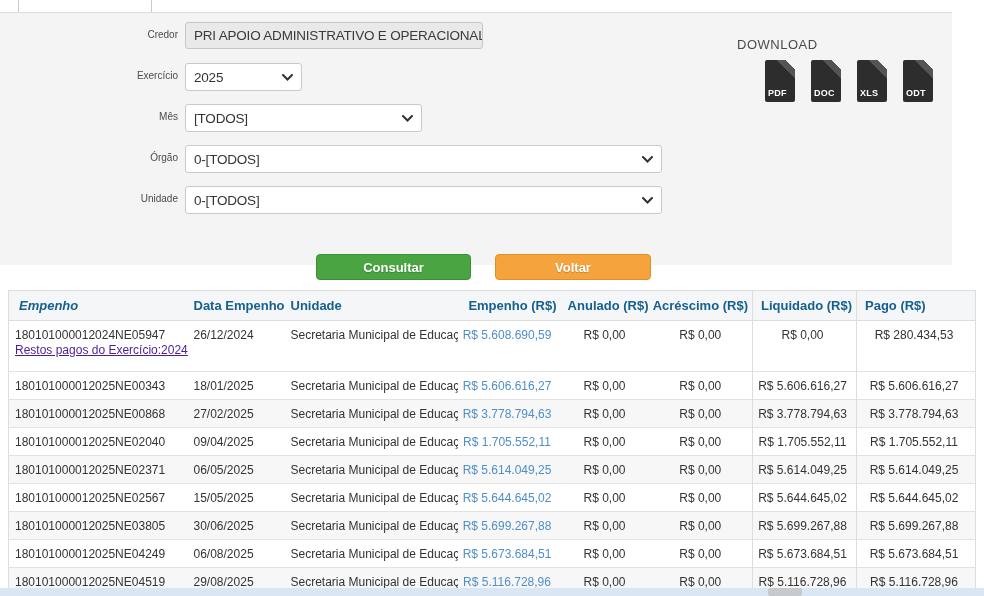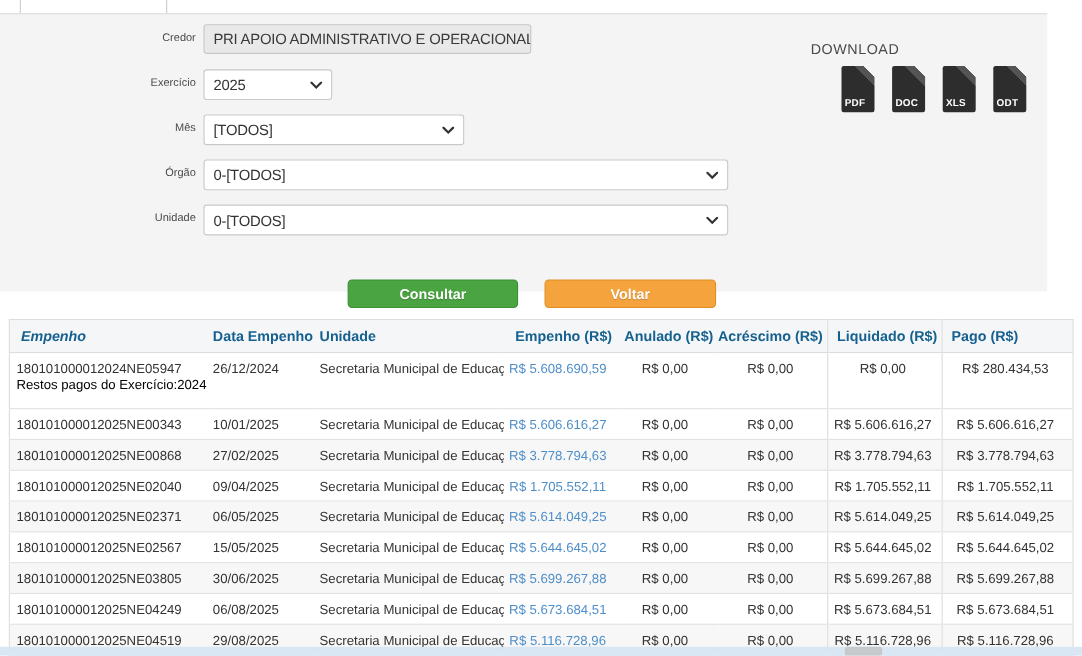--- a/index.html
+++ b/index.html
@@ -56,21 +56,21 @@
   .tbl tbody tr.tall td { height:51px; }
 
   .th-left { text-align:left; padding-left:3px; }
   .th-first { text-align:left; padding-left:10px;font-style:italic; }
   .th-right { text-align:right; padding-right:4px; }
   .td-first { padding-left:6px; }
   .td-left { padding-left:3px; }
   .td-money { text-align:center; padding-right:4px; }
   .col-sep { border-left:1px solid #ddd !important; }
   .money-link { color:#4f8fc9; cursor:pointer; }
-  .emp-note { font-size:12px; color:#000000; margin-top:1px; }
+  .emp-note { font-size:12px; color:#4c1d95; margin-top:1px;text-decoration:underline; }
 
   
   .hscroll { left:0; top:588px; width:984px; height:8px; background:#d8e7f3; }
   .hscroll-thumb { position:absolute; left:768px; top:0; width:34px; height:8px;
     background:#c6cacd; border-radius:2px; }
 </style>
 </head>
 <body>
 
 <div class="abs tab-remnant"></div>
@@ -165,21 +165,21 @@
       <td class="td-left">26/12/2024</td>
       <td class="td-left">Secretaria Municipal de Educação</td>
       <td class="td-money"><span class="money-link">R$ 5.608.690,59</span></td>
       <td class="td-money">R$ 0,00</td>
       <td class="td-money">R$ 0,00</td>
       <td class="td-money col-sep">R$ 0,00</td>
       <td class="td-money col-sep">R$ 280.434,53</td>
     </tr>
     <tr>
       <td class="td-first">180101000012025NE00343</td>
-      <td class="td-left">10/01/2025</td>
+      <td class="td-left">18/01/2025</td>
       <td class="td-left">Secretaria Municipal de Educação</td>
       <td class="td-money"><span class="money-link">R$ 5.606.616,27</span></td>
       <td class="td-money">R$ 0,00</td>
       <td class="td-money">R$ 0,00</td>
       <td class="td-money col-sep">R$ 5.606.616,27</td>
       <td class="td-money col-sep">R$ 5.606.616,27</td>
     </tr>
     <tr>
       <td class="td-first">180101000012025NE00868</td>
       <td class="td-left">27/02/2025</td>

